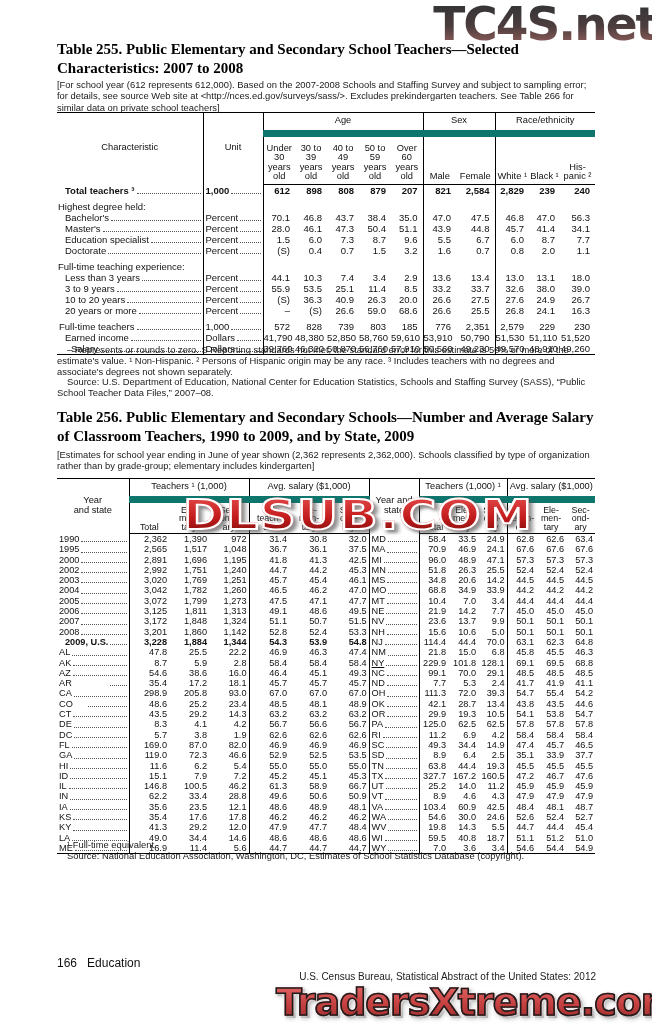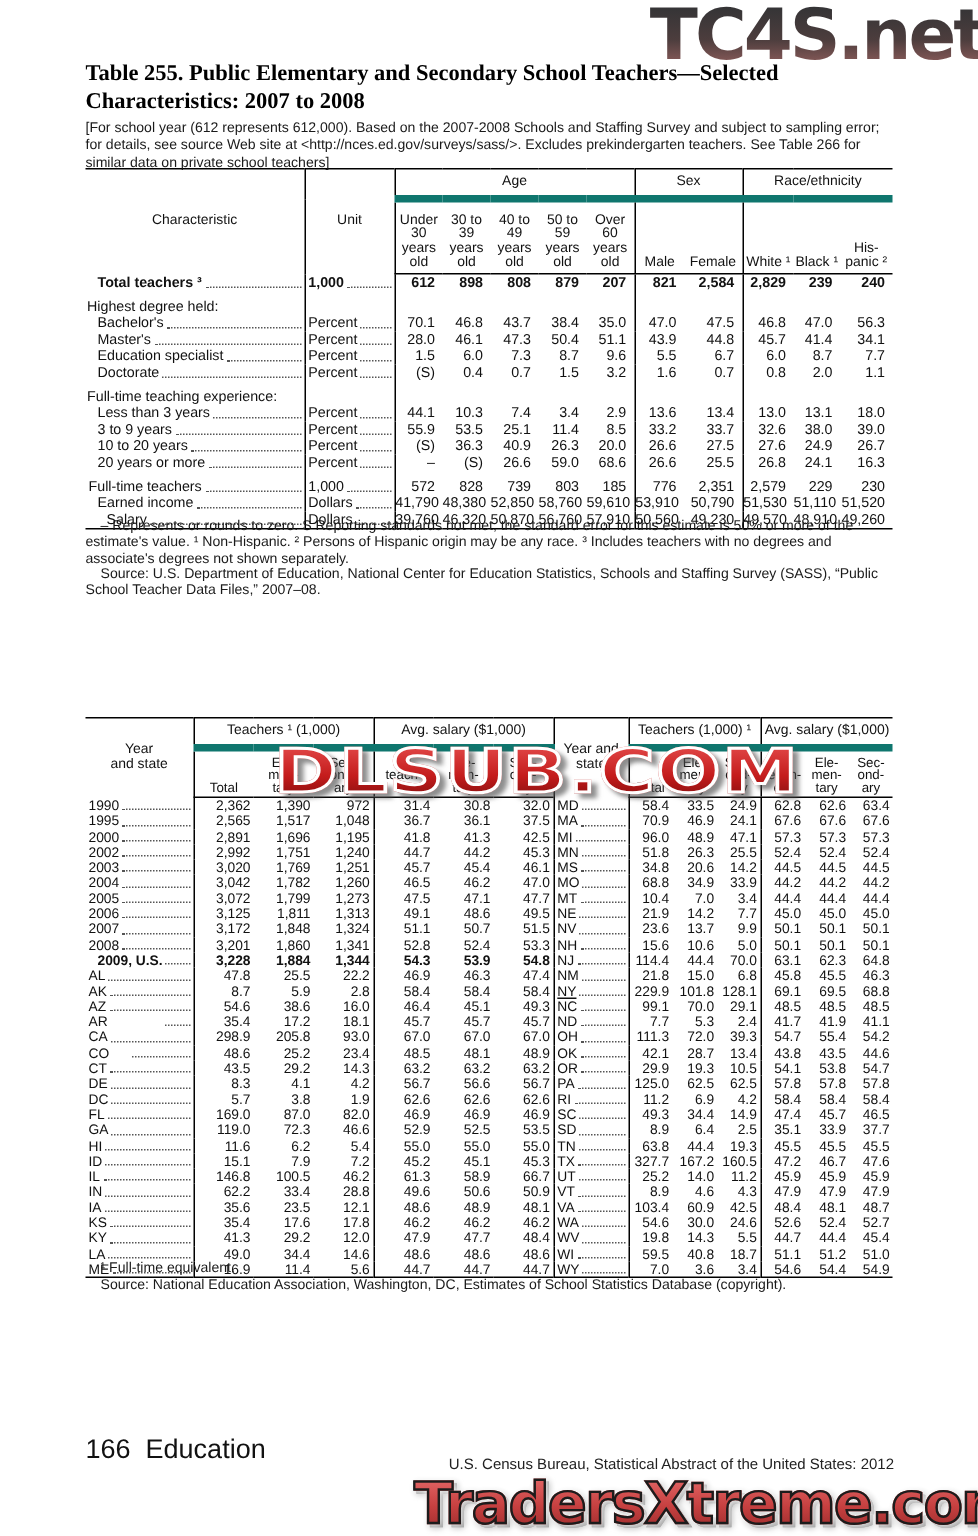--- a/index.html
+++ b/index.html
@@ -14,21 +14,21 @@
   .tbl-foot{left:57px;width:540px;font-size:9.4px;line-height:10.8px;color:#1a1a1a;}
   .tbl-foot p{margin:0;text-indent:10px;}
 
   
   table{border-collapse:collapse;table-layout:fixed;width:538px;
         border-top:1.5px solid #000;border-bottom:1.5px solid #000;}
   th,td{margin:0;padding:0;overflow:hidden;}
   thead th{font-weight:normal;font-size:9.3px;line-height:9.6px;text-align:center;
            vertical-align:bottom;white-space:pre-line;padding:1px 1px 2px 1px;}
   thead th.mid{vertical-align:middle;}
-  thead th.grp{border-bottom:5px solid #0f766e;vertical-align:middle;height:14px;}
+  thead th.grp{border-bottom:7px solid #0f766e;vertical-align:middle;height:14px;}
   thead tr.sub th{border-bottom:1px solid #000;}
   .vl{border-left:1px solid #000;}
 
   #table255{left:57px;top:112px;font-size:9.5px;}
   #table255 td{height:11px;line-height:11px;}
   #table255 td.num{text-align:right;padding-right:5px;white-space:nowrap;}
   #table255 thead tr.sub th{height:44px;}
   #table255 tr.gap td{padding-top:5px;}
   #table255 tr.b td{font-weight:bold;}
 
@@ -54,21 +54,21 @@
           -webkit-background-clip:text;background-clip:text;color:transparent;
           -webkit-text-stroke:2px #fff;
           filter:drop-shadow(3px 3px 1.5px rgba(80,80,80,.65));}
   #wm-bot{left:276px;top:980px;font-size:38px;letter-spacing:-1px;z-index:6;
           background:linear-gradient(#e06262 15%,#c64040 55%,#9c2c2c 95%);
           -webkit-background-clip:text;background-clip:text;color:transparent;
           -webkit-text-stroke:1.6px #1c1c1c;
           filter:drop-shadow(0 0 2.5px #fff) drop-shadow(2px 2px 0 rgba(0,0,0,.35));}
 
   
-  #footer-left{left:57px;top:956px;font-size:18px;color:#111;z-index:2;}
+  #footer-left{left:57px;top:956px;font-size:12px;color:#111;z-index:2;}
   #footer-left .sp{display:inline-block;width:10px;}
   #footer-credit{right:56px;top:971px;font-size:10px;color:#222;z-index:2;}
 </style>
 </head>
 <body>
 
 <div class="page">
 
   <div class="abs wm" id="wm-top">TC4S.net</div>
 
@@ -445,20 +445,22 @@
           <td class="num">49,260</td>
         </tr>
       </tbody>
   </table>
 
   <div class="abs tbl-foot" style="top:345px;">
     <p>– Represents or rounds to zero. S Reporting standards not met, the standard error for this estimate is 50% or more of the estimate's value. ¹ Non-Hispanic. ² Persons of Hispanic origin may be any race. ³ Includes teachers with no degrees and associate's degrees not shown separately.</p>
     <p>Source: U.S. Department of Education, National Center for Education Statistics, Schools and Staffing Survey (SASS), “Public School Teacher Data Files,” 2007–08.</p>
   </div>
 
+  <div class="abs tbl-title" style="top:408px;">Table 256. Public Elementary and Secondary Schools—Number and Average Salary of Classroom Teachers, 1990 to 2009, and by State, 2009</div>
+  <div class="abs tbl-note" style="top:449px;">[Estimates for school year ending in June of year shown (2,362 represents 2,362,000). Schools classified by type of organization rather than by grade-group; elementary includes kindergarten]</div>
 
   <table class="abs" id="table256">
     <colgroup>
       <col style="width:72px">
       <col style="width:40px">
         <col style="width:40px">
         <col style="width:40px">
         <col style="width:40px">
         <col style="width:40px">
         <col style="width:40px">
@@ -753,21 +755,21 @@
         </tr>
         <tr>
           <td class="lab2">
             <div class="lead" style="padding-left: 2px;">
               <span class="txt">2008</span>
               <span class="dots"></span>
             </div>
           </td>
           <td class="num2 vl">3,201</td>
           <td class="num2">1,860</td>
-          <td class="num2">1,341</td>
+          <td class="num2">1,142</td>
           <td class="num2 vl">52.8</td>
           <td class="num2">52.4</td>
           <td class="num2">53.3</td>
           <td class="lab2 vl">
             <div class="lead" style="padding-left: 2px;">
               <span class="txt">NH</span>
               <span class="dots"></span>
             </div>
           </td>
           <td class="num2 vl">15.6</td>

